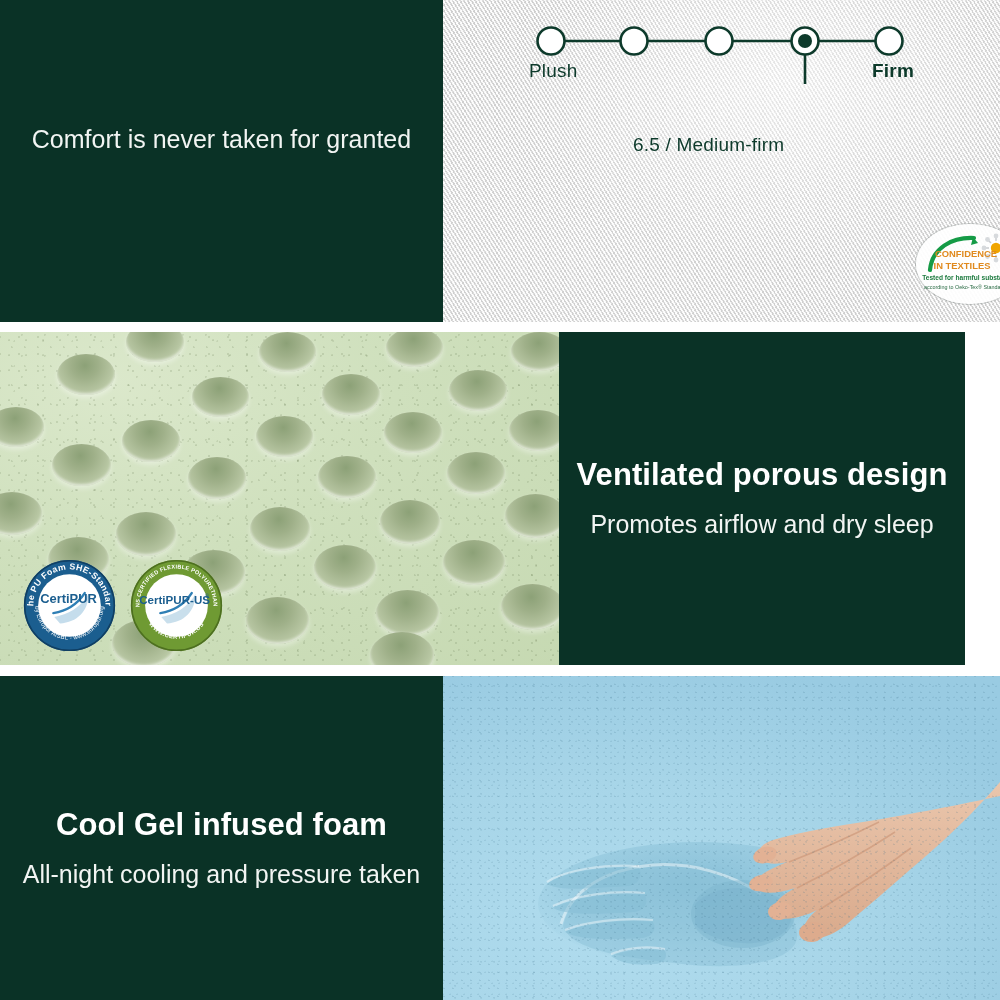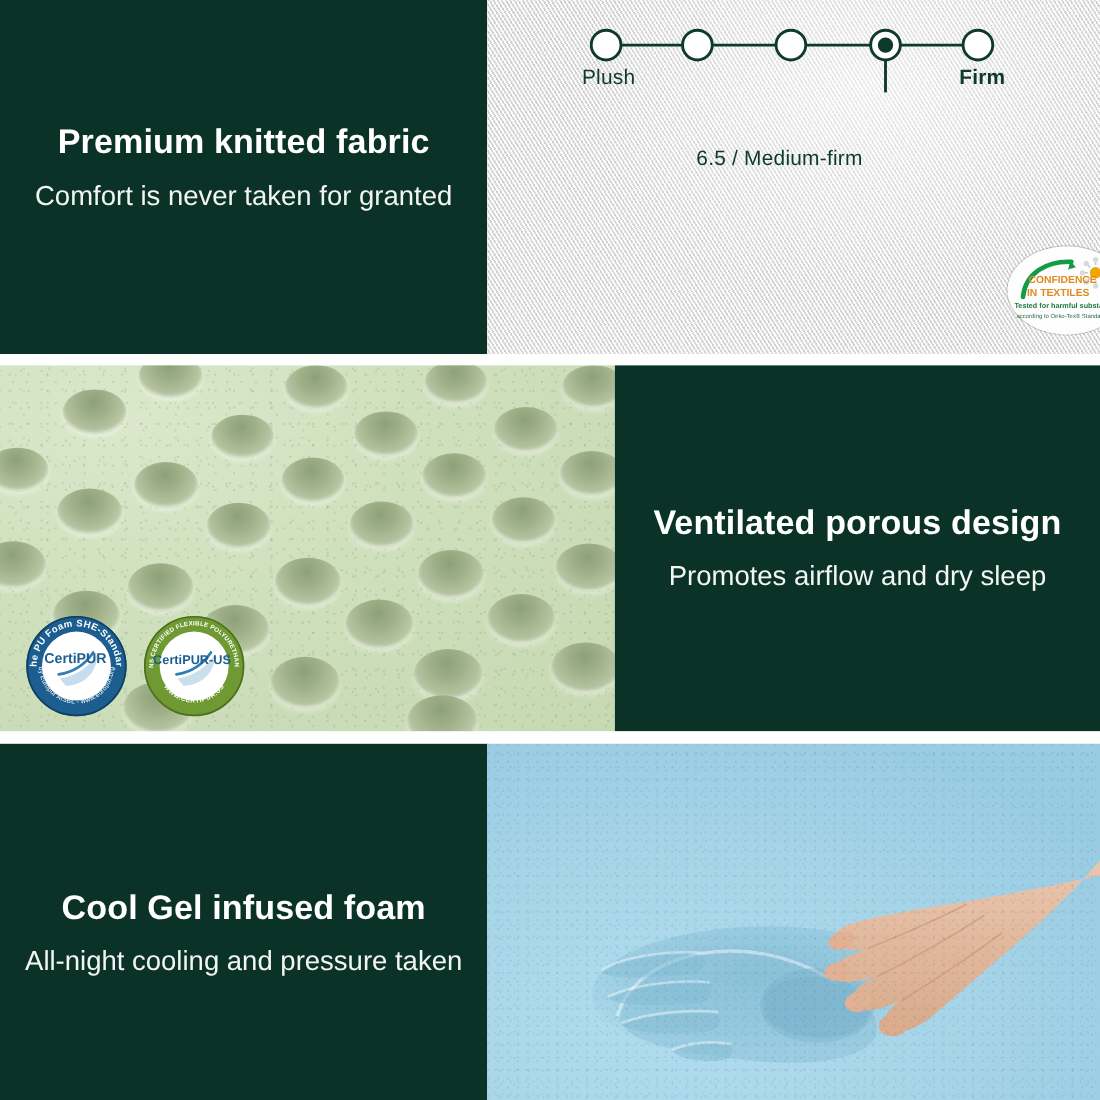--- a/index.html
+++ b/index.html
@@ -115,21 +115,20 @@
 </style>
 </head>
 <body>
 
 <div class="sheet">
 
   <div class="row" id="row-fabric">
 
     <div class="panel panel-dark" id="fabric-text-panel" style="left:0; width:443px;">
       <div class="copy" style="top:110px;">
-        <div class="headline">Premium knitted fabric</div>
         <div class="subline">Comfort is never taken for granted</div>
       </div>
     </div>
 
     <div class="panel" id="fabric-photo">
       <div class="sheen"></div>
 
       <div id="firmness-scale">
         <svg width="557" height="130" viewBox="0 0 557 130">
 
@@ -264,21 +263,21 @@
             </text>
             <text x="48" y="48" text-anchor="middle" font-family="Liberation Sans, sans-serif" font-size="12.2" font-weight="bold" fill="#1b5e8f">CertiPUR-US</text>
             <text x="80" y="42" font-family="Liberation Sans, sans-serif" font-size="5.6" fill="#1b5e8f">®</text>
           </svg>
         </div>
 
 
       </div>
     </div>
 
-    <div class="panel panel-dark" id="ventilated-text-panel" style="left:559px; width:441px;">
+    <div class="panel panel-dark" id="ventilated-text-panel" style="left:559px; width:406px;">
       <div class="copy" style="top:124px;">
         <div class="headline">Ventilated porous design</div>
         <div class="subline">Promotes airflow and dry sleep</div>
       </div>
     </div>
   </div>
 
   <div class="divider-gap" style="top:665px; height:11px;"></div>
 
   <div class="row" id="row-coolgel">

